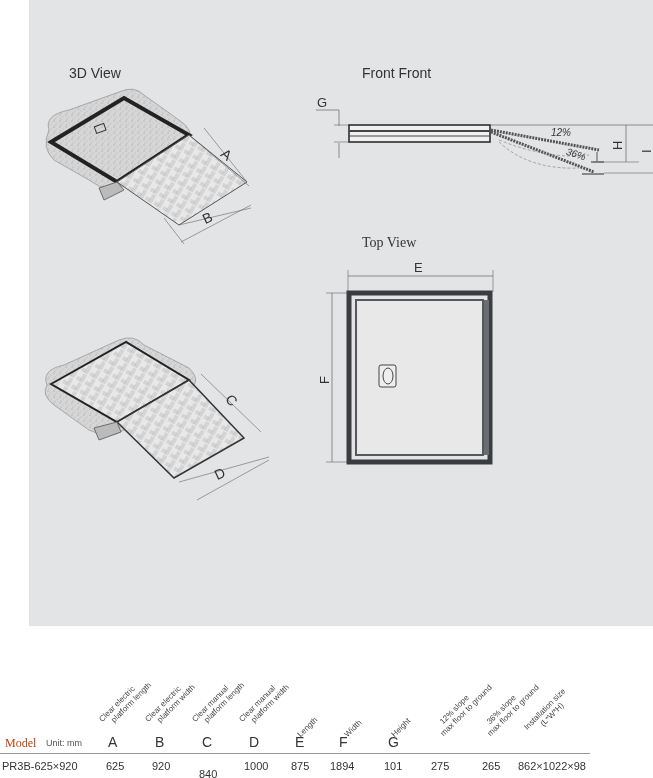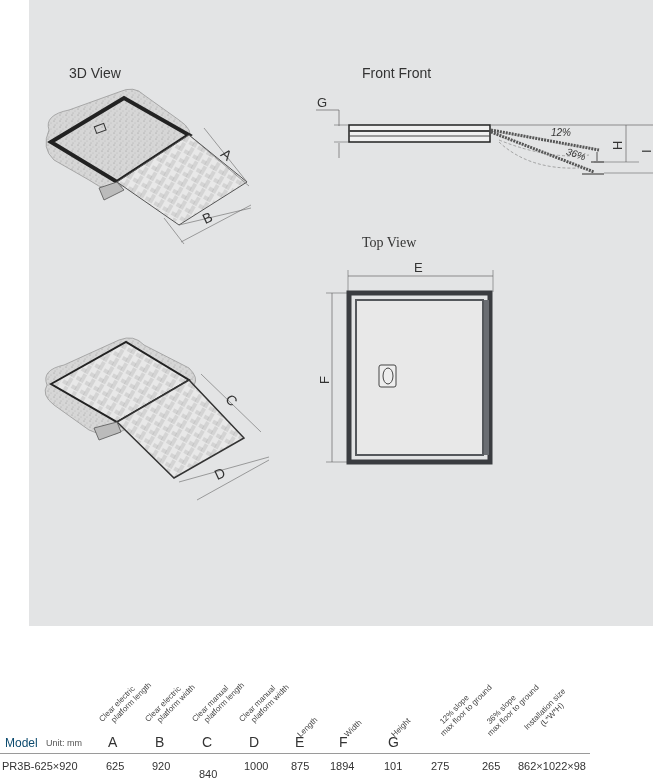--- a/index.html
+++ b/index.html
@@ -2,21 +2,21 @@
 <html><head>
 <meta charset="utf-8">
 <style>
   html, body { margin: 0; padding: 0; background: #ffffff; }
   body { width: 653px; height: 778px; position: relative; overflow: hidden; font-family: "Liberation Sans", sans-serif; color: #333; }
   .panel { position: absolute; left: 0; top: 0; width: 651px; height: 626px; background: #e3e4e5; margin-left: 29px; }
   .view-title { position: absolute; font-size: 14px; color: #333; }
   svg { position: absolute; overflow: visible; }
   .rot { position: absolute; font-size: 8px; line-height: 9px; color: #444; transform-origin: left bottom; transform: rotate(-45deg); white-space: nowrap; }
   .letter { position: absolute; top: 734px; font-size: 14px; color: #333; }
-  .hdr-model { position: absolute; left: 5px; top: 736px; font-size: 12px; color: #0c4a6e; }
+  .hdr-model { position: absolute; left: 5px; top: 736px; font-size: 12px; color: #c2410c; font-family: Liberation Serif, serif; }
   .hdr-unit { position: absolute; left: 46px; top: 738px; font-size: 9px; color: #555; }
   .hline { position: absolute; left: 0; top: 753px; width: 590px; height: 1px; background: #9a9a9a; }
   .cell { position: absolute; top: 760px; font-size: 11px; color: #333; white-space: nowrap; }
 </style>
 </head>
 <body>
 
 <div class="panel">
 
   <div class="view-title" style="left:40px;top:65px;">3D View</div>

